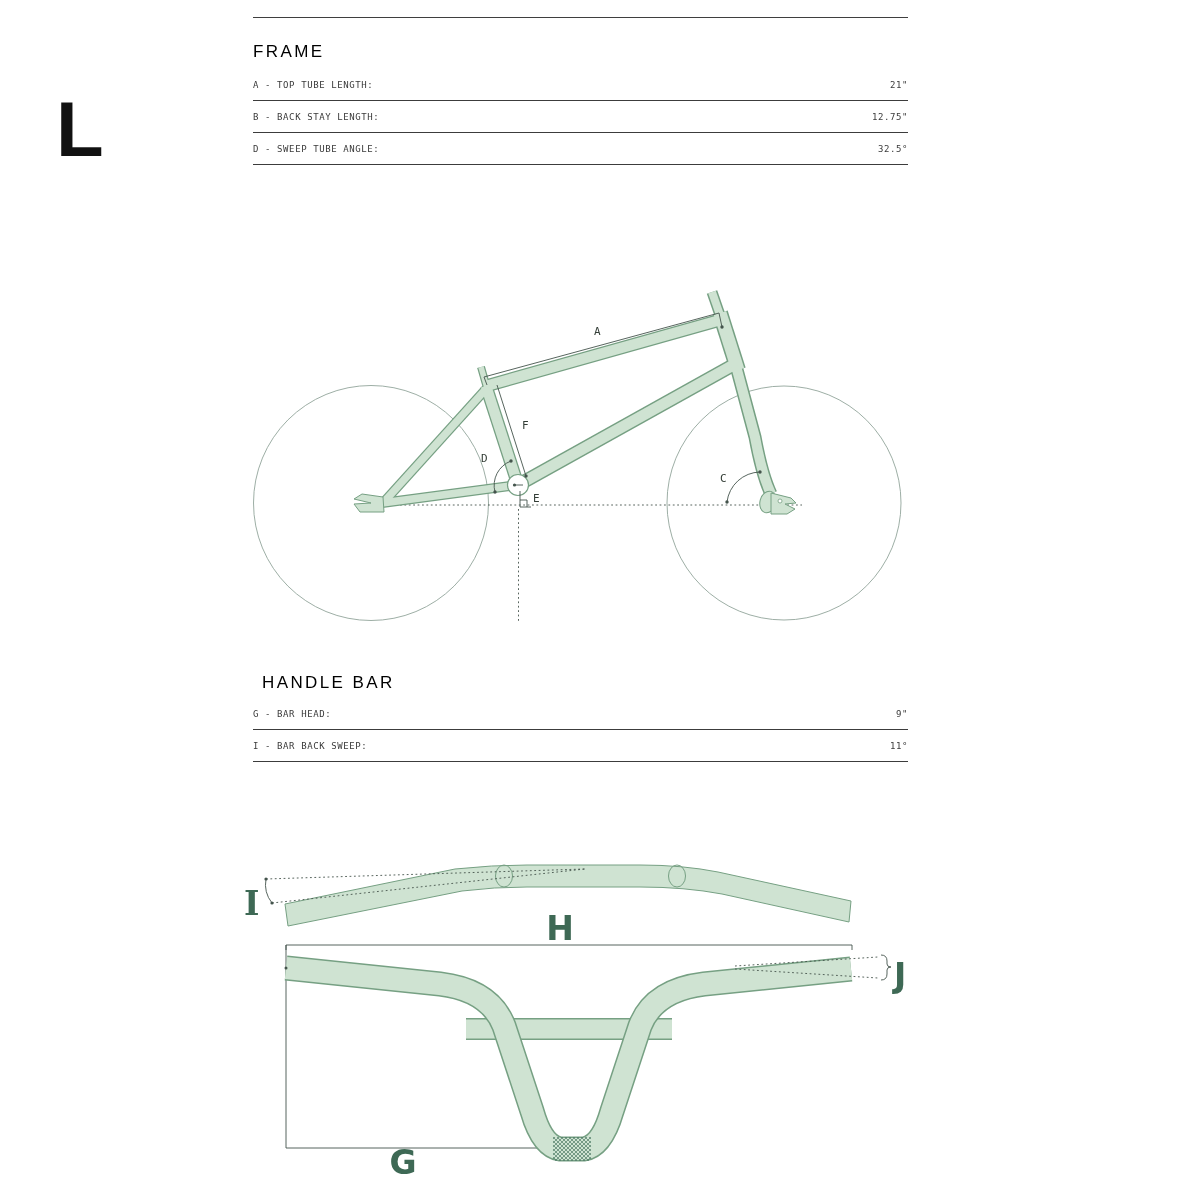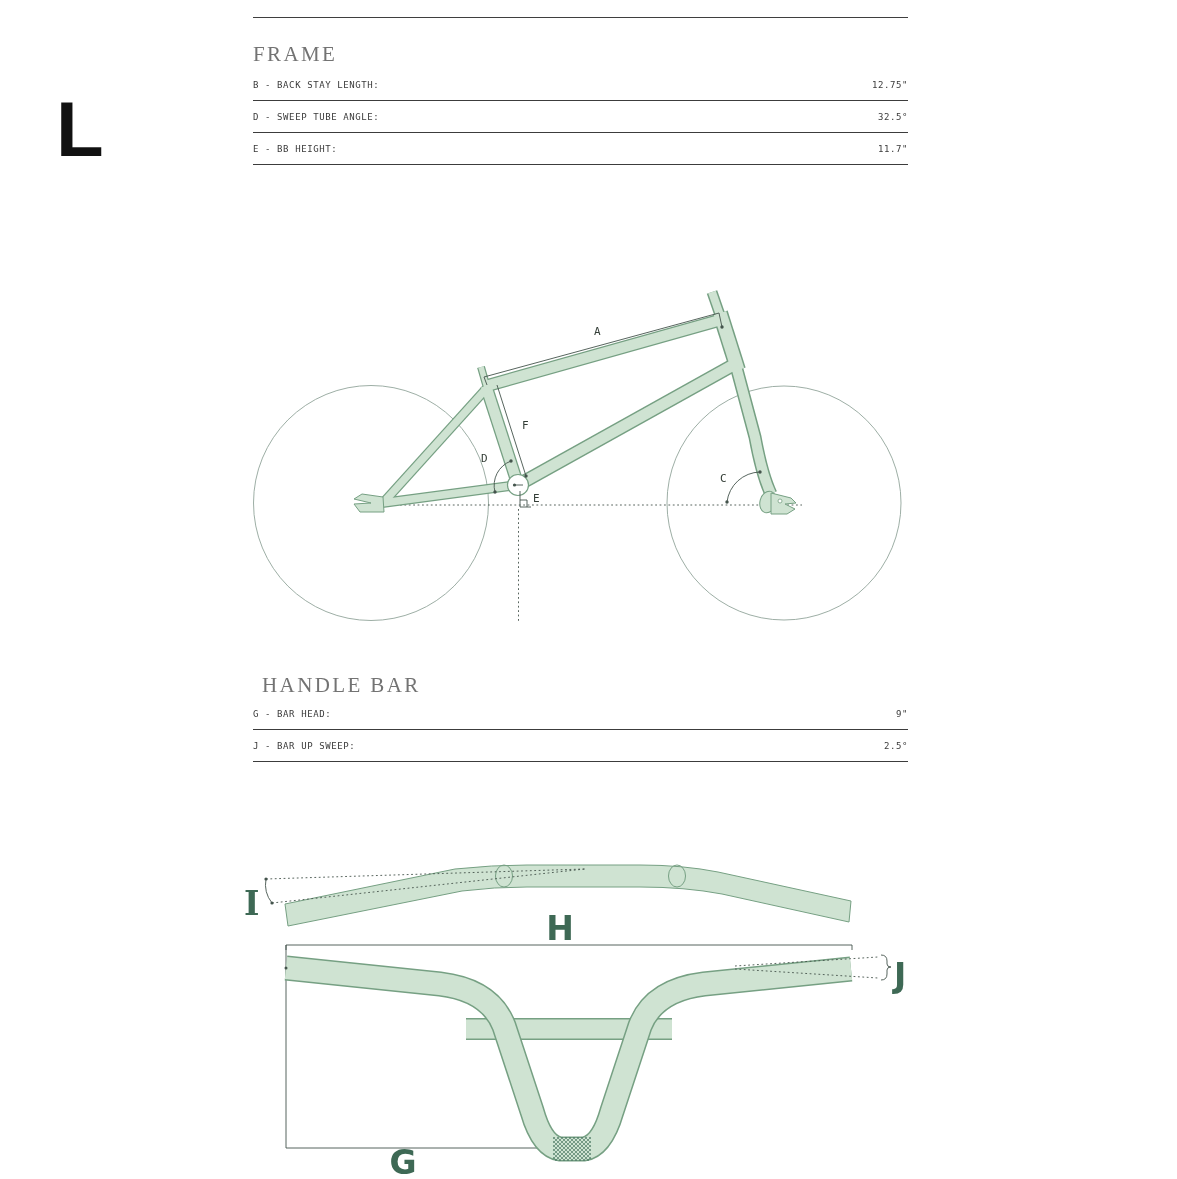--- a/index.html
+++ b/index.html
@@ -1,22 +1,22 @@
 <!DOCTYPE html>
 <html><head>
 <meta charset="utf-8">
 <style>
   html,body{margin:0;padding:0;background:#ffffff;}
   .page{position:relative;width:1177px;height:1179px;background:#fff;overflow:hidden;
         font-family:"Liberation Sans",sans-serif;}
   .size-letter{position:absolute;left:56px;top:90px;font-family:"Liberation Sans",sans-serif;
         font-weight:700;font-size:78px;line-height:78px;color:#111;}
   .rule-top{position:absolute;left:253px;top:17px;width:655px;border-top:1px solid #3f3f3f;}
-  .section-title{position:absolute;left:253px;font-size:21px;letter-spacing:2.4px;
-        color:#737373;font-weight:400;font-family:Liberation Serif, serif;}
+  .section-title{position:absolute;left:253px;font-size:17px;letter-spacing:2.4px;
+        color:#000000;font-weight:400;}
   .spec-table{position:absolute;left:253px;width:655px;}
   .spec-row{height:31px;border-bottom:1px solid #3c3c3c;display:flex;
         justify-content:space-between;align-items:center;
         font-family:"DejaVu Sans Mono",monospace;font-size:9px;letter-spacing:0.6px;color:#3a3a3a;}
   .spec-value{text-align:right;}
   svg{position:absolute;display:block;}
   svg text.dim{font-family:"DejaVu Sans Mono",monospace;font-size:11px;fill:#333d36;}
   svg text.big{font-family:"DejaVu Sans",sans-serif;font-weight:700;font-size:33px;fill:#3e6955;}
   svg text.big-serif{font-family:"DejaVu Serif",serif;font-weight:700;font-size:33px;fill:#3e6955;}
   .tube-o{stroke:#76a083;fill:none;}
@@ -31,30 +31,30 @@
 <body>
 
 <div class="page">
 
   <div class="size-letter">L</div>
   <div class="rule-top"></div>
 
   <div class="section-title" style="top:42px;">FRAME</div>
   <div class="spec-table" style="top:69px;">
       <div class="spec-row">
+        <span class="spec-label">A - TOP TUBE LENGTH:</span>
+        <span class="spec-value">21"</span>
+      </div>
+      <div class="spec-row">
         <span class="spec-label">B - BACK STAY LENGTH:</span>
         <span class="spec-value">12.75"</span>
       </div>
       <div class="spec-row">
         <span class="spec-label">D - SWEEP TUBE ANGLE:</span>
         <span class="spec-value">32.5°</span>
-      </div>
-      <div class="spec-row">
-        <span class="spec-label">E - BB HEIGHT:</span>
-        <span class="spec-value">11.7"</span>
       </div>
     </div>
 
   <svg style="left:250px;top:272px;" width="660" height="355" viewBox="0 0 660 355">
 
     <circle class="wheel" cx="121" cy="231" r="117.5"></circle>
     <circle class="wheel" cx="534" cy="231" r="117"></circle>
 
     <line class="dotted" x1="128" y1="233" x2="552" y2="233"></line>
     <line class="dotted" x1="268.5" y1="237" x2="268.5" y2="350"></line>
@@ -116,22 +116,22 @@
     <text class="dim" x="470" y="210">C</text>
   </svg>
 
   <div class="section-title" style="top:673px;margin-left:9px;">HANDLE BAR</div>
   <div class="spec-table" style="top:698px;">
       <div class="spec-row">
         <span class="spec-label">G - BAR HEAD:</span>
         <span class="spec-value">9"</span>
       </div>
       <div class="spec-row">
-        <span class="spec-label">J - BAR UP SWEEP:</span>
-        <span class="spec-value">2.5°</span>
+        <span class="spec-label">I - BAR BACK SWEEP:</span>
+        <span class="spec-value">11°</span>
       </div>
     </div>
 
   <svg style="left:240px;top:845px;" width="680" height="95" viewBox="0 0 680 95">
     <path class="solid-sage" stroke-linejoin="round" d="M45 59 L215 24 Q252 20 287 20 L400 20 Q443 20 478 27 L611 56 L609 77 L482 49 Q445 42 400 42 L287 42 Q254 42 222 46 L48 81 Z"></path>
     <ellipse cx="264" cy="31" rx="8.5" ry="11" fill="none" stroke="#76a083" stroke-width="1"></ellipse>
     <ellipse cx="437" cy="31" rx="8.5" ry="11" fill="none" stroke="#76a083" stroke-width="1"></ellipse>
     <line class="dotted" x1="26" y1="34" x2="345" y2="24"></line>
     <line class="dotted" x1="32" y1="58" x2="345" y2="24"></line>
     <path class="meas" d="M26 34 A30 30 0 0 0 32 58"></path>

